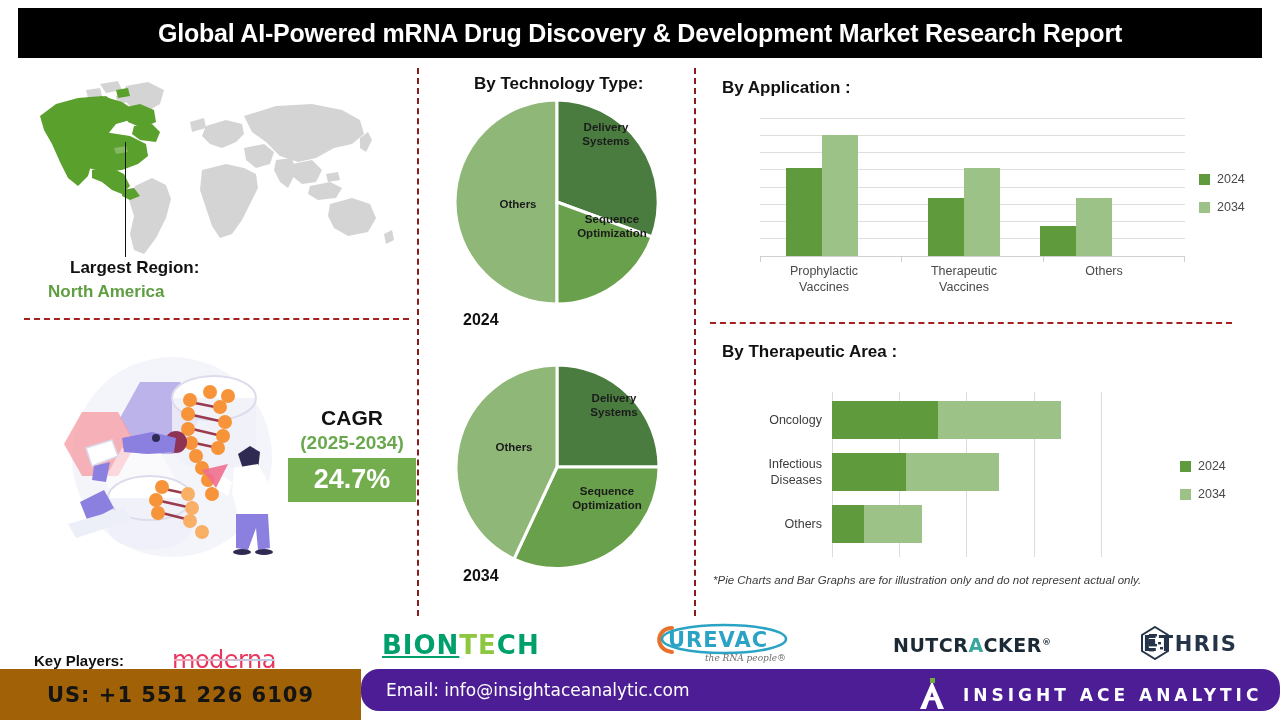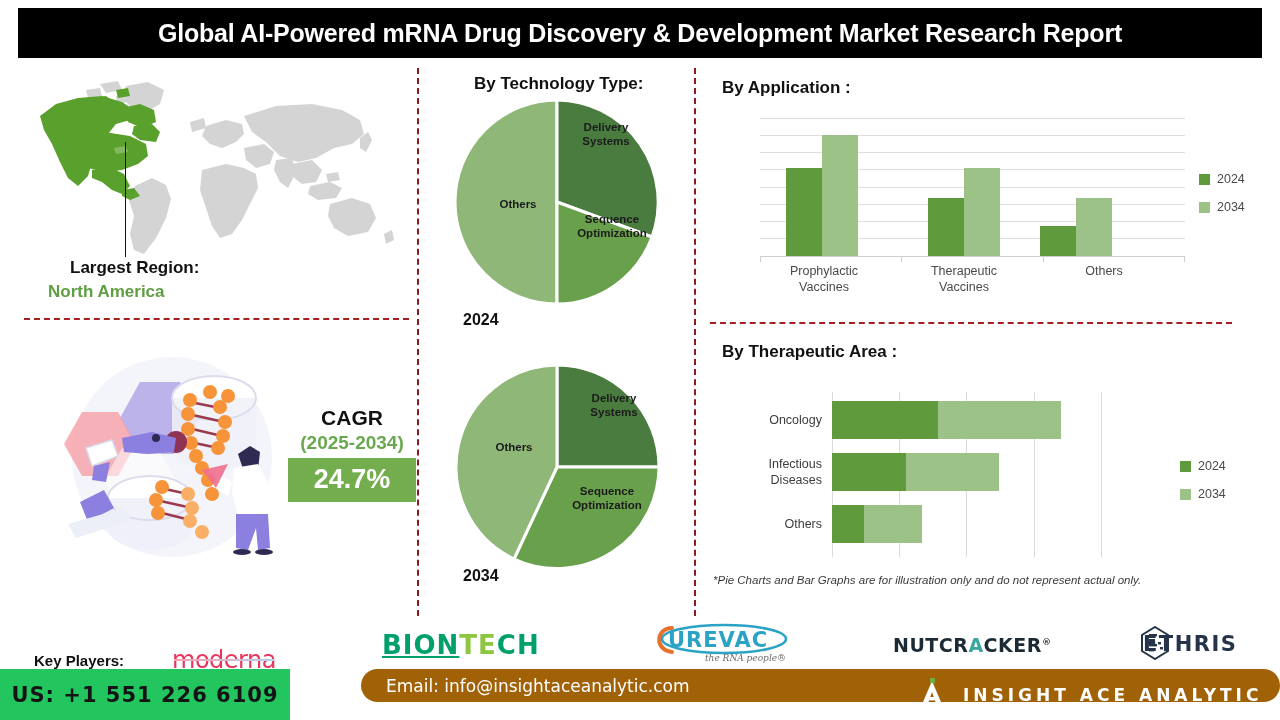--- a/index.html
+++ b/index.html
@@ -86,26 +86,26 @@
 
   .biontech{left:382px;top:630px;font-size:26px;font-weight:bold;letter-spacing:1px;font-family:"DejaVu Sans", sans-serif;}
   .biontech span{display:inline;}
 
   .nutcracker{left:893px;top:634px;font-size:19px;font-weight:bold;color:#1c2a36;letter-spacing:0.5px;font-family:"DejaVu Sans", sans-serif;}
 
   .ethris{left:1143px;top:632px;font-size:21px;font-weight:bold;color:#26344a;letter-spacing:1.5px;font-family:"DejaVu Sans", sans-serif;}
 
   
   .footer-green{
-    position:absolute;left:0px;top:669px;width:290px;height:51px;background:#22c55e;
+    position:absolute;left:0px;top:669px;width:361px;height:51px;background:#a16207;
     display:flex;align-items:center;justify-content:center;
   }
   .footer-phone{font-size:21px;font-weight:bold;color:#141414;letter-spacing:1px;font-family:"DejaVu Sans", sans-serif;}
   .footer-black{
-    position:absolute;left:361px;top:669px;width:919px;height:33px;background:#a16207;
+    position:absolute;left:361px;top:669px;width:919px;height:42px;background:#4c1d95;
     display:flex;align-items:center;border-radius:18px;
   }
   .footer-email{margin-left:25px;font-size:17px;color:#ffffff;font-family:"DejaVu Sans", sans-serif;}
   .footer-brand{
     position:absolute;left:915px;top:669px;height:51px;display:flex;align-items:center;
   }
   .brand-mark{position:relative;width:34px;height:34px;margin-right:14px;}
   .brand-name{color:#ffffff;font-size:17px;font-weight:bold;letter-spacing:4px;font-family:"DejaVu Sans", sans-serif;}
 </style>
 </head>

